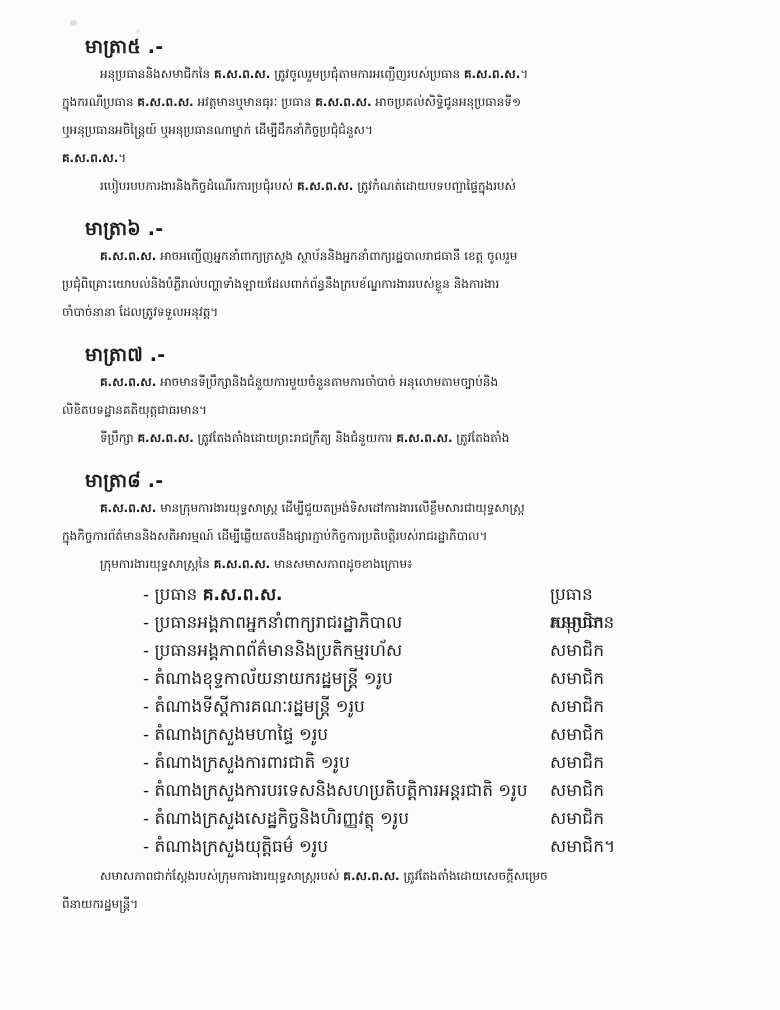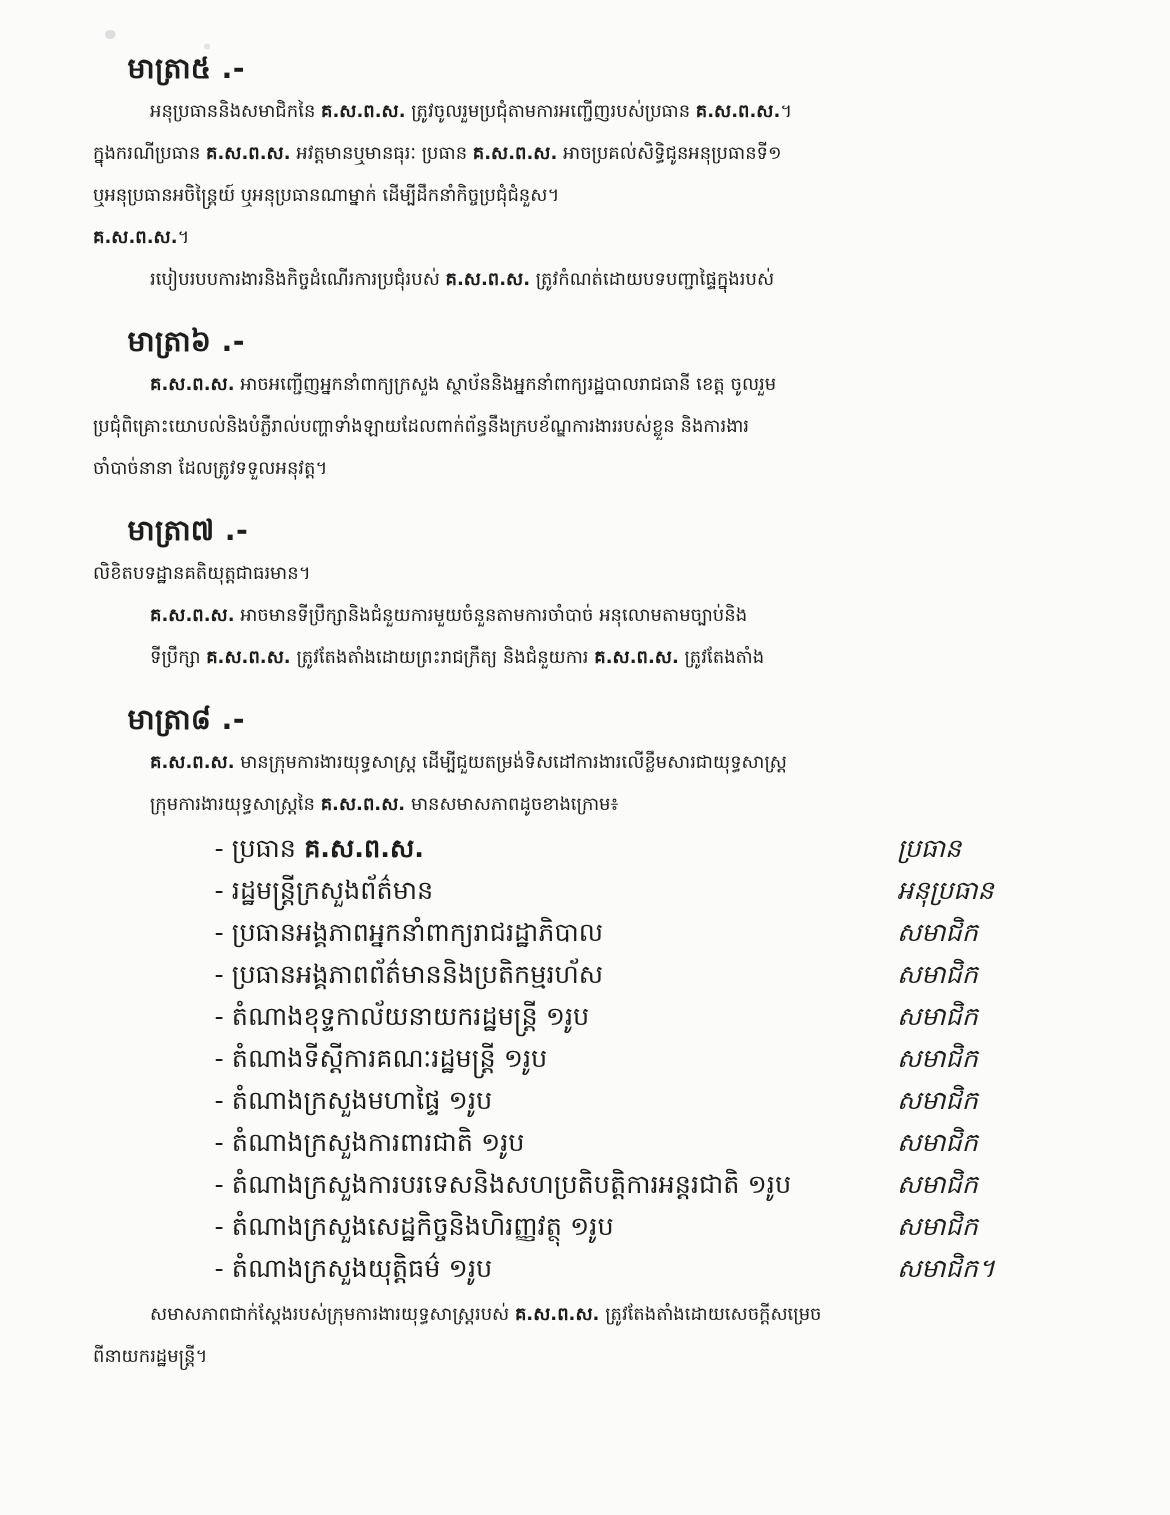--- a/index.html
+++ b/index.html
@@ -35,21 +35,21 @@
   .line.indent{padding-left:38px;}
   .line b{font-weight:700;}
   .clist{margin-top:2px;}
   .lrow{
     position:relative;
     font-size:17px;
     line-height:28px;
     white-space:nowrap;
   }
   .lrow .ltitle{display:inline-block;margin-left:81px;}
-  .lrow .lrole{position:absolute;left:536px;top:0;font-style:italic;}
+  .lrow .lrole{position:absolute;left:488px;top:0;}
   .closing{margin-top:2px;}
   .speck{
     position:absolute;left:70px;top:20px;
     width:7px;height:6px;border-radius:50%;
     background:#c6c6c6;opacity:.55;
   }
   .speck2{
     position:absolute;left:136px;top:29px;
     width:4px;height:4px;border-radius:50%;
     background:#d4d4d4;opacity:.6;
@@ -75,38 +75,38 @@
 
     <section>
       <div class="art-heading">មាត្រា៦ .-</div>
       <div class="line indent"><b>គ.ស.ព.ស.</b> អាចអញ្ជើញអ្នកនាំពាក្យក្រសួង ស្ថាប័ននិងអ្នកនាំពាក្យរដ្ឋបាលរាជធានី ខេត្ត ចូលរួម</div>
       <div class="line">ប្រជុំពិគ្រោះយោបល់និងបំភ្លឺរាល់បញ្ហាទាំងឡាយដែលពាក់ព័ន្ធនឹងក្របខ័ណ្ឌការងាររបស់ខ្លួន និងការងារ</div>
       <div class="line">ចាំបាច់នានា ដែលត្រូវទទួលអនុវត្ត។</div>
     </section>
 
     <section>
       <div class="art-heading">មាត្រា៧ .-</div>
+      <div class="line indent"><b>គ.ស.ព.ស.</b> អាចមានទីប្រឹក្សានិងជំនួយការមួយចំនួនតាមការចាំបាច់ អនុលោមតាមច្បាប់និង</div>
       <div class="line">លិខិតបទដ្ឋានគតិយុត្តជាធរមាន។</div>
-      <div class="line indent"><b>គ.ស.ព.ស.</b> អាចមានទីប្រឹក្សានិងជំនួយការមួយចំនួនតាមការចាំបាច់ អនុលោមតាមច្បាប់និង</div>
       <div class="line indent">ទីប្រឹក្សា <b>គ.ស.ព.ស.</b> ត្រូវតែងតាំងដោយព្រះរាជក្រឹត្យ និងជំនួយការ <b>គ.ស.ព.ស.</b> ត្រូវតែងតាំង</div>
     </section>
 
     <section>
       <div class="art-heading">មាត្រា៨ .-</div>
       <div class="line indent"><b>គ.ស.ព.ស.</b> មានក្រុមការងារយុទ្ធសាស្ត្រ ដើម្បីជួយតម្រង់ទិសដៅការងារលើខ្លឹមសារជាយុទ្ធសាស្ត្រ</div>
+      <div class="line">ក្នុងកិច្ចការព័ត៌មាននិងសតិអារម្មណ៍ ដើម្បីឆ្លើយតបនឹងផ្សារភ្ជាប់កិច្ចការប្រតិបត្តិរបស់រាជរដ្ឋាភិបាល។</div>
       <div class="line indent">ក្រុមការងារយុទ្ធសាស្ត្រនៃ <b>គ.ស.ព.ស.</b> មានសមាសភាពដូចខាងក្រោម៖</div>
     </section>
 
     <div class="clist">
       <div class="lrow">
         <span class="ltitle">- ប្រធាន <b>គ.ស.ព.ស.</b></span>
         <span class="lrole">ប្រធាន</span>
       </div>
       <div class="lrow">
-        <span class="ltitle">- រដ្ឋមន្ត្រីក្រសួងព័ត៌មាន</span>
         <span class="lrole">អនុប្រធាន</span>
       </div>
       <div class="lrow">
         <span class="ltitle">- ប្រធានអង្គភាពអ្នកនាំពាក្យរាជរដ្ឋាភិបាល</span>
         <span class="lrole">សមាជិក</span>
       </div>
       <div class="lrow">
         <span class="ltitle">- ប្រធានអង្គភាពព័ត៌មាននិងប្រតិកម្មរហ័ស</span>
         <span class="lrole">សមាជិក</span>
       </div>

